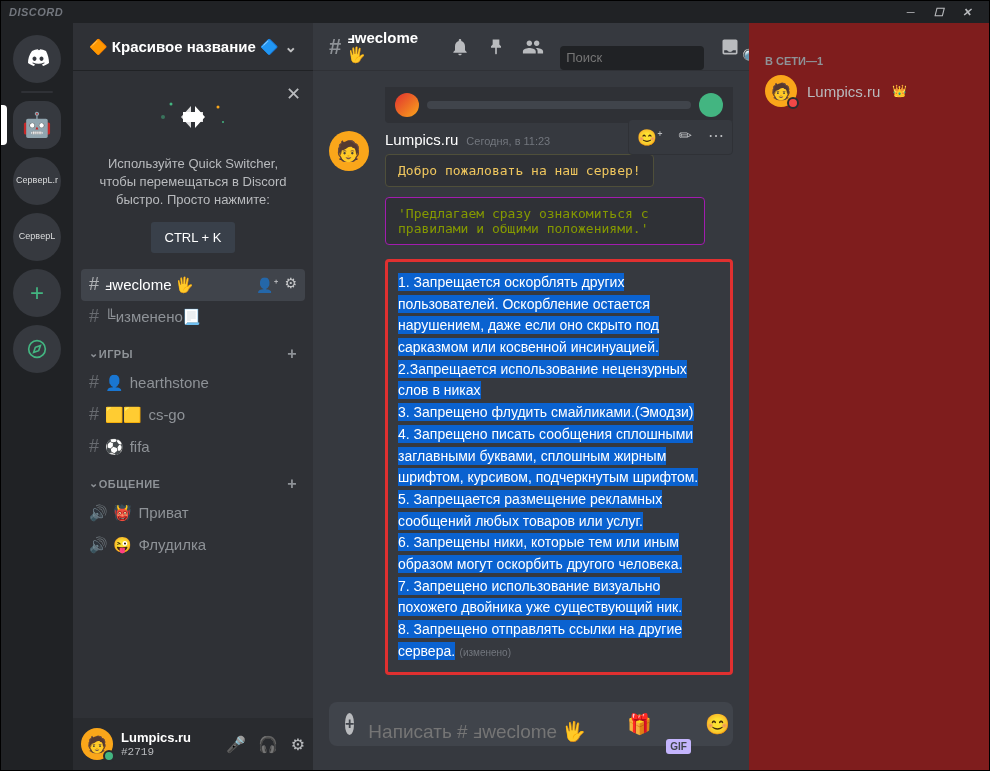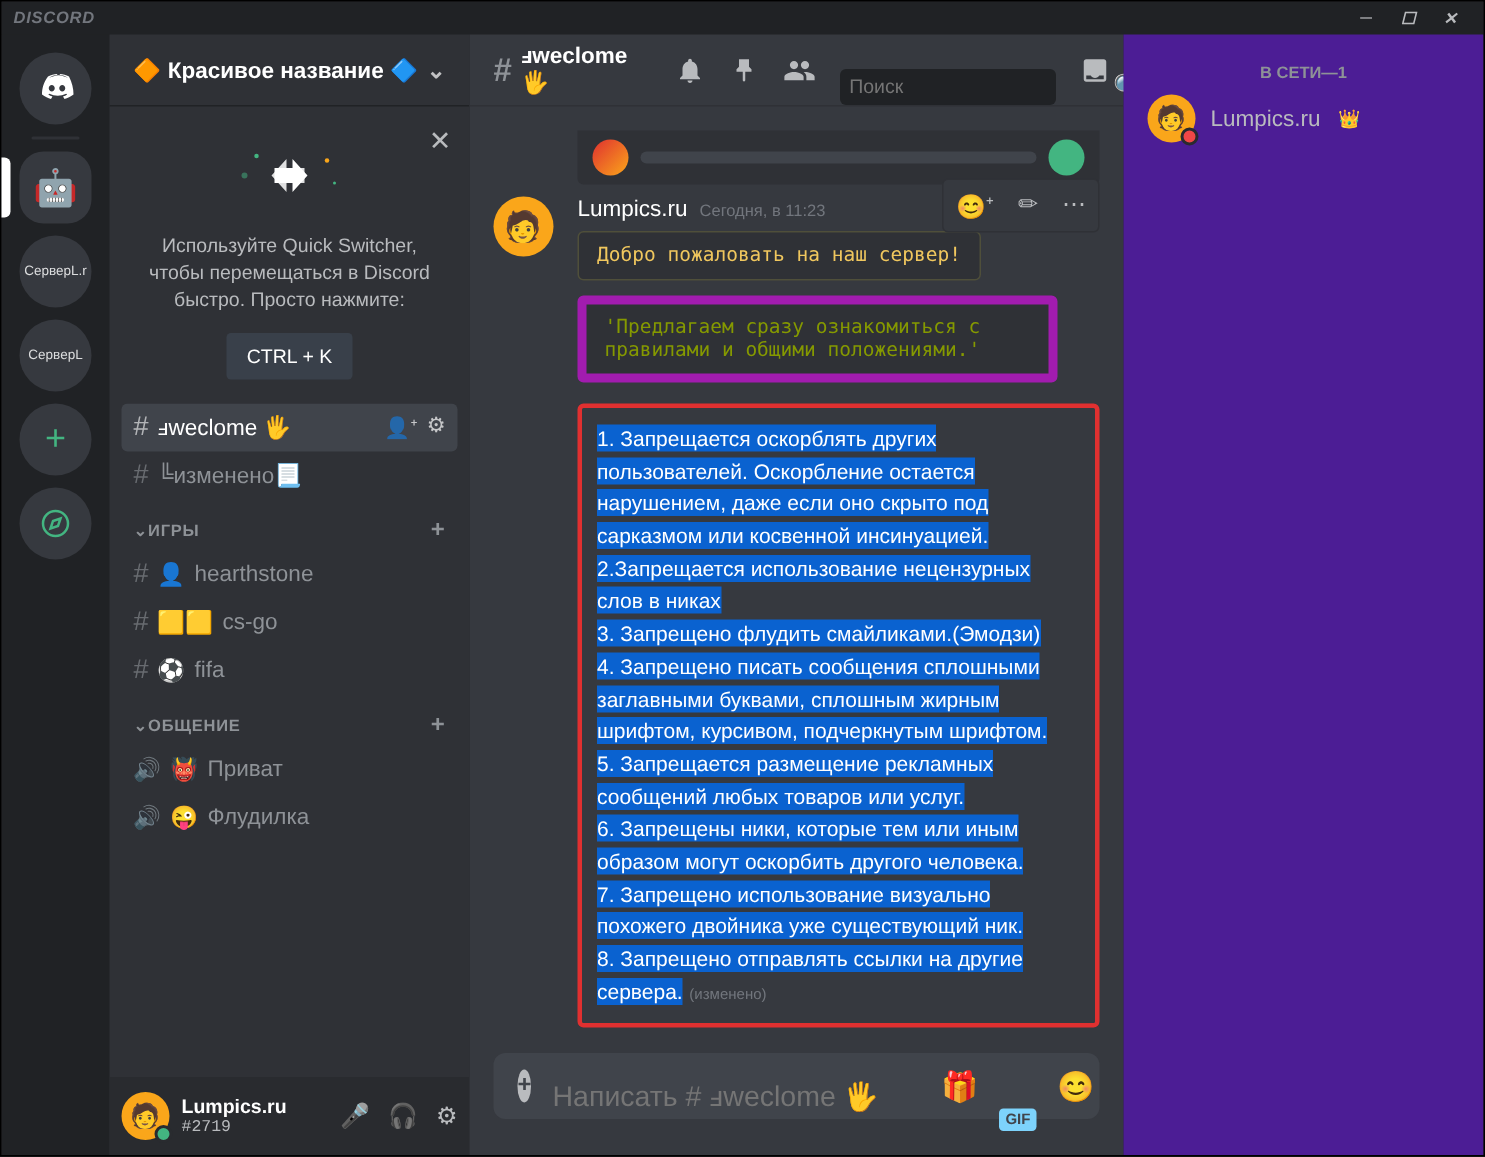--- a/index.html
+++ b/index.html
@@ -49,31 +49,31 @@
 .search input{ background:none; border:none; outline:none; color:#dcddde; font-size:13px; flex:1; }
 .messages{ flex:1; overflow-y:auto; padding:16px 16px 0; }
 .msg{ display:flex; gap:16px; margin-bottom:8px; position:relative; }
 .mavatar{ width:40px; height:40px; border-radius:50%; background:#faa61a; flex-shrink:0; display:flex; align-items:center; justify-content:center; font-size:20px; }
 .mhead{ display:flex; align-items:baseline; gap:8px; }
 .mname{ font-weight:500; color:#fff; font-size:15px; }
 .mtime{ font-size:11px; color:#72767d; }
 .mactions{ position:absolute; right:0; top:-12px; background:#36393f; border:1px solid #2f3136; border-radius:4px; display:flex; }
 .mactions span{ padding:6px 8px; color:#b9bbbe; cursor:pointer; font-size:16px; }
 .embed-yellow{ border:1px solid #4f4f3a; background:#2f3136; border-radius:4px; padding:8px 12px; font-family:Consolas,monospace; font-size:13px; color:#f0c75e; margin-top:6px; display:inline-block; }
-.embed-green{ border:6px solid #a21caf; background:#2f3136; border-radius:4px; padding:8px 12px; font-family:Consolas,monospace; font-size:13px; color:#859900; margin-top:10px; display:inline-block; max-width:320px; }
+.embed-green{ border:1px solid #a21caf; background:#2f3136; border-radius:4px; padding:8px 12px; font-family:Consolas,monospace; font-size:13px; color:#859900; margin-top:10px; display:inline-block; max-width:320px; }
 .rules-box{ border:3px solid #e03030; border-radius:4px; padding:10px; margin-top:14px; }
 .rule-line{ display:inline; background:#0a62d0; color:#fff; font-size:14px; line-height:1.55; padding:1px 0; box-decoration-break:clone; -webkit-box-decoration-break:clone; }
 .edited{ font-size:10px; color:#72767d; }
 .inputbar{ padding:0 16px 24px; }
 .inputbox{ background:#40444b; border-radius:8px; height:44px; display:flex; align-items:center; padding:0 16px; gap:14px; }
 .inputbox input{ flex:1; background:none; border:none; outline:none; color:#dcddde; font-size:19px;margin-top:15px; }
 .inico{ color:#b9bbbe; cursor:pointer; font-size:20px; }
 .plus-circle{ width:22px; height:22px; border-radius:50%; background:#b9bbbe; color:#40444b; display:flex; align-items:center; justify-content:center; font-weight:bold; cursor:pointer;}
-.gifbox{ background:#7dd3fc; color:#40444b; font-size:10px; font-weight:700; padding:2px 4px; border-radius:3px; cursor:pointer;margin-top:44px; }
-.members{ width:240px; background:#4c1d95; padding:16px 8px;text-align:center; }
+.gifbox{ background:#c4b5fd; color:#40444b; font-size:10px; font-weight:700; padding:2px 4px; border-radius:3px; cursor:pointer;margin-top:44px; }
+.members{ width:240px; background:#7f1d1d; padding:28px 8px; }
 .mcat{ font-size:11px; font-weight:600; color:#8e9297; padding:4px 8px; }
 .member{ display:flex; align-items:center; gap:10px; padding:4px 8px; border-radius:4px; cursor:pointer; }
 .mem-avatar{ width:32px; height:32px; border-radius:50%; background:#faa61a; display:flex; align-items:center; justify-content:center; position:relative; }
 .mem-name{ font-size:15px; color:#b9bbbe; }
 .crown{ color:#faa61a; font-size:12px; margin-left:2px; }
 .partial-embed{ background:#2f3136; border-radius:0 0 4px 4px; padding:6px 10px; margin-left:56px; margin-bottom:8px; display:flex; align-items:center; gap:8px;}
 .partial-embed .pavatar{ width:24px; height:24px; border-radius:50%; background:linear-gradient(135deg,#e03030,#faa61a);}
 svg{ display:block; }
 </style>
 </head>

